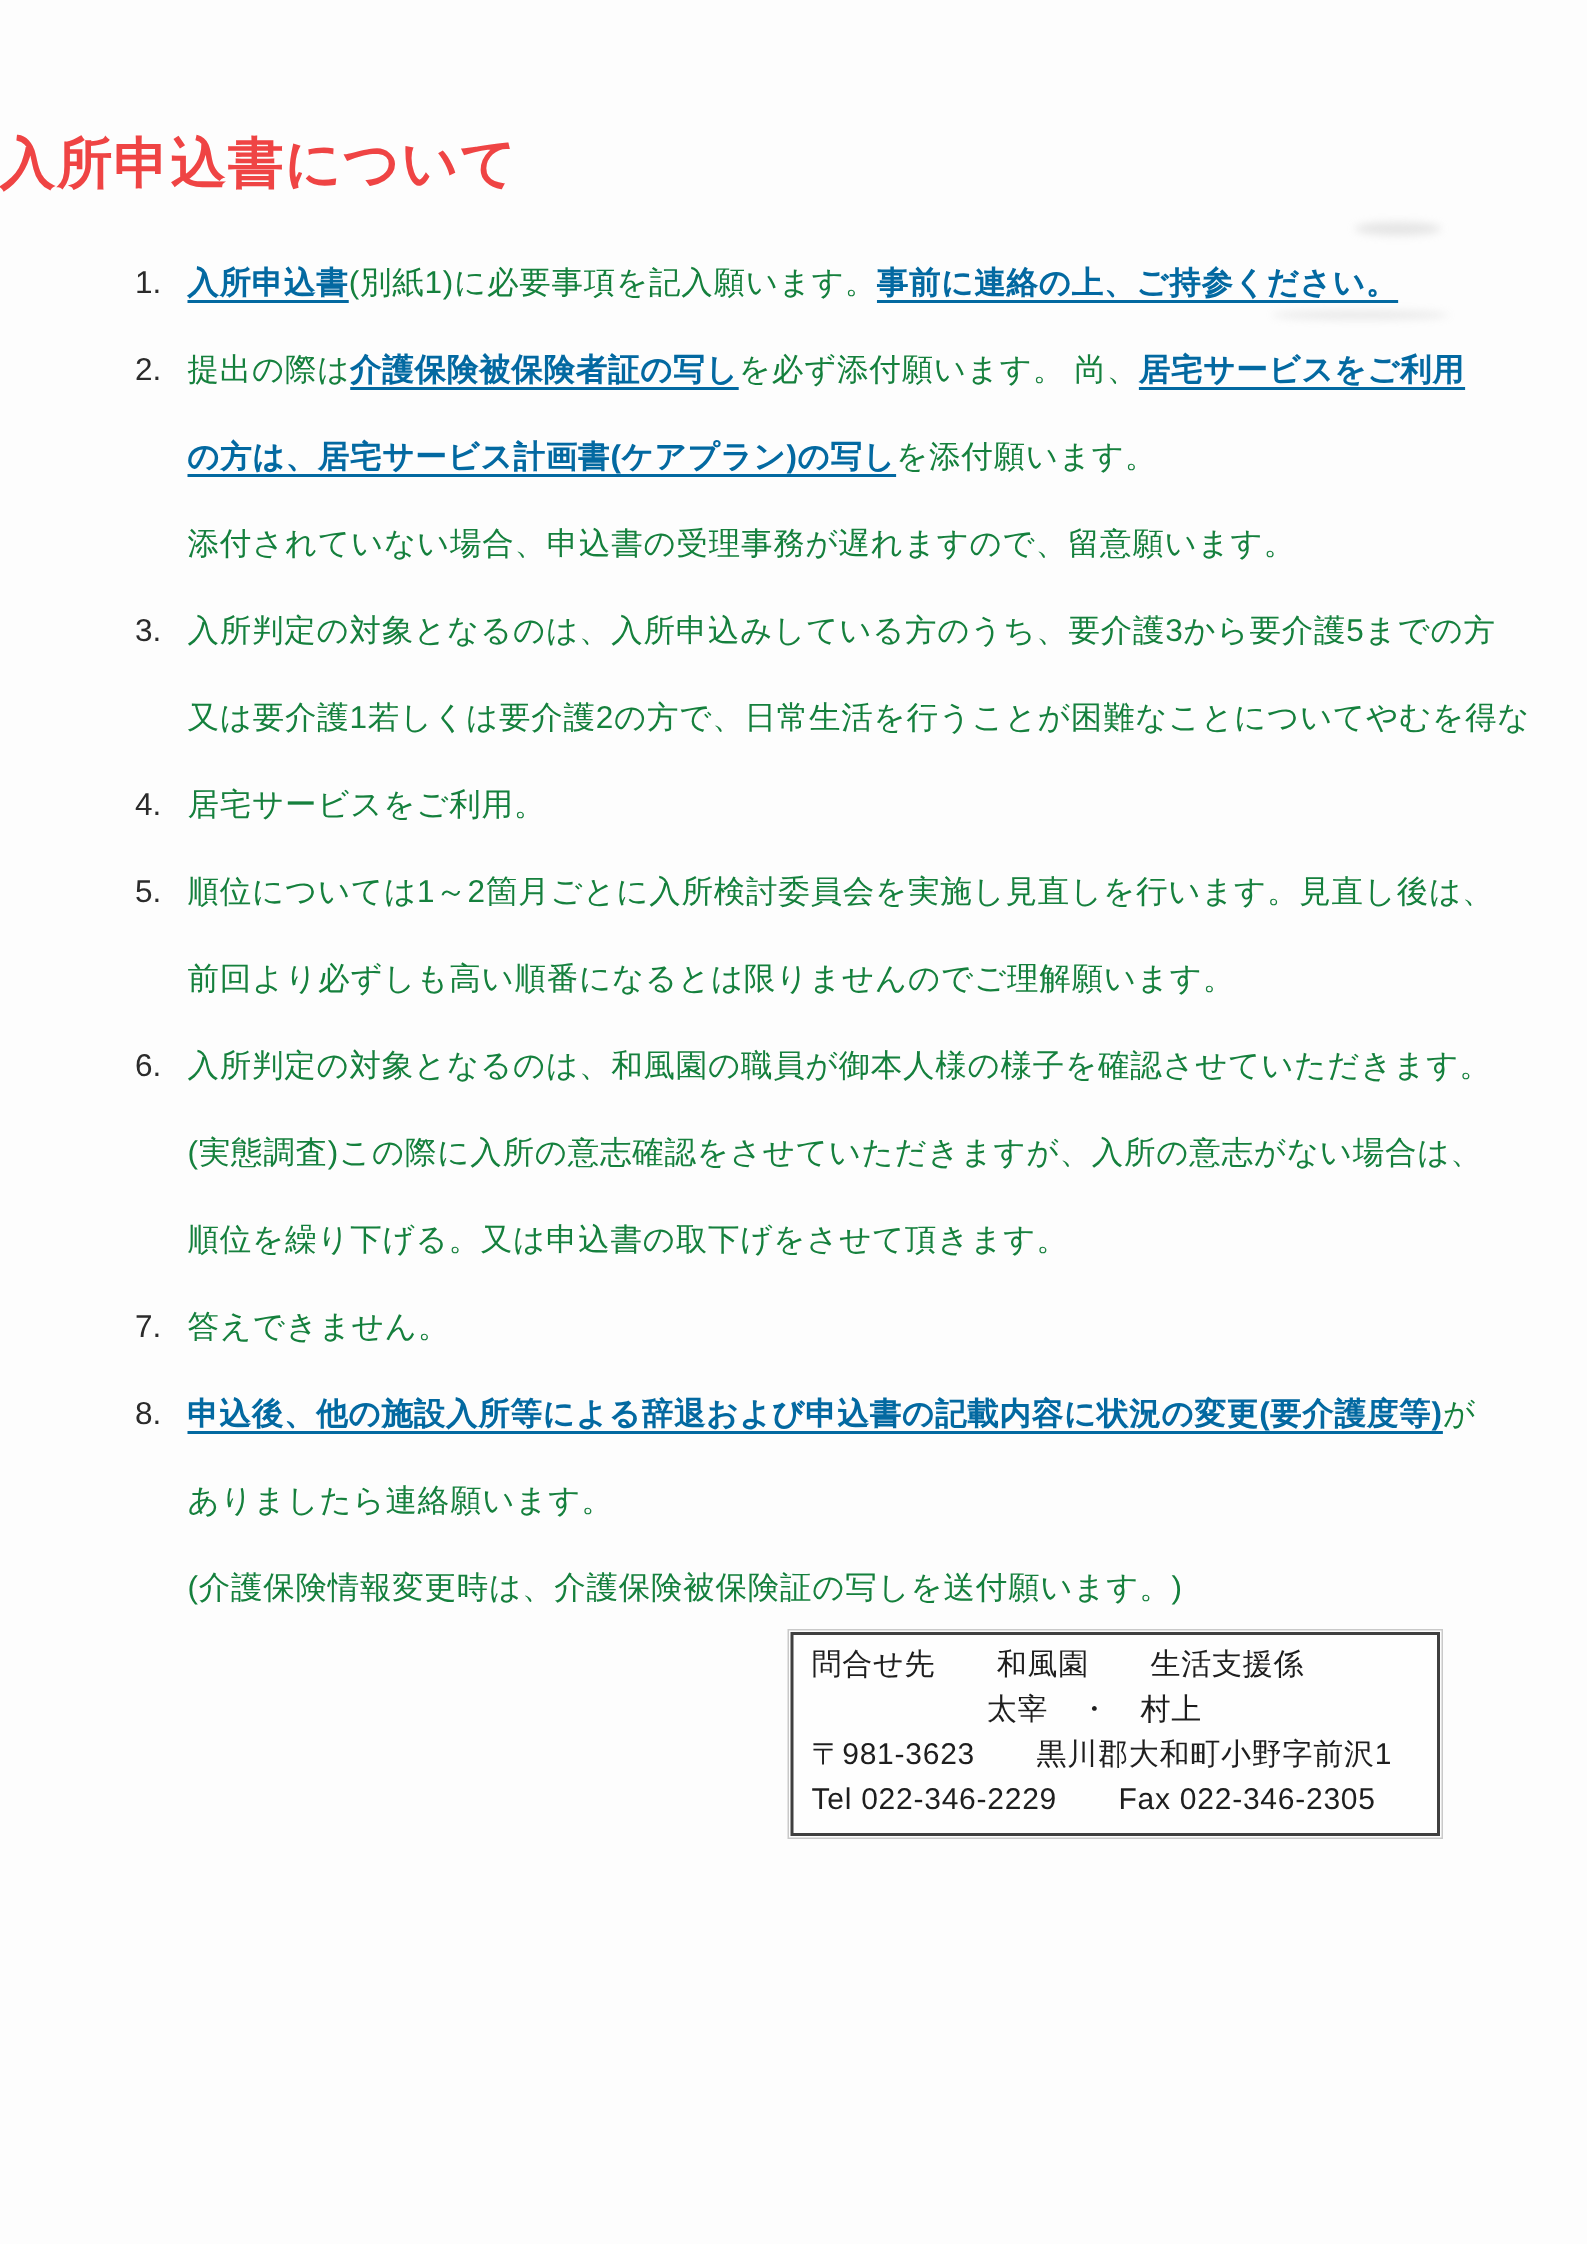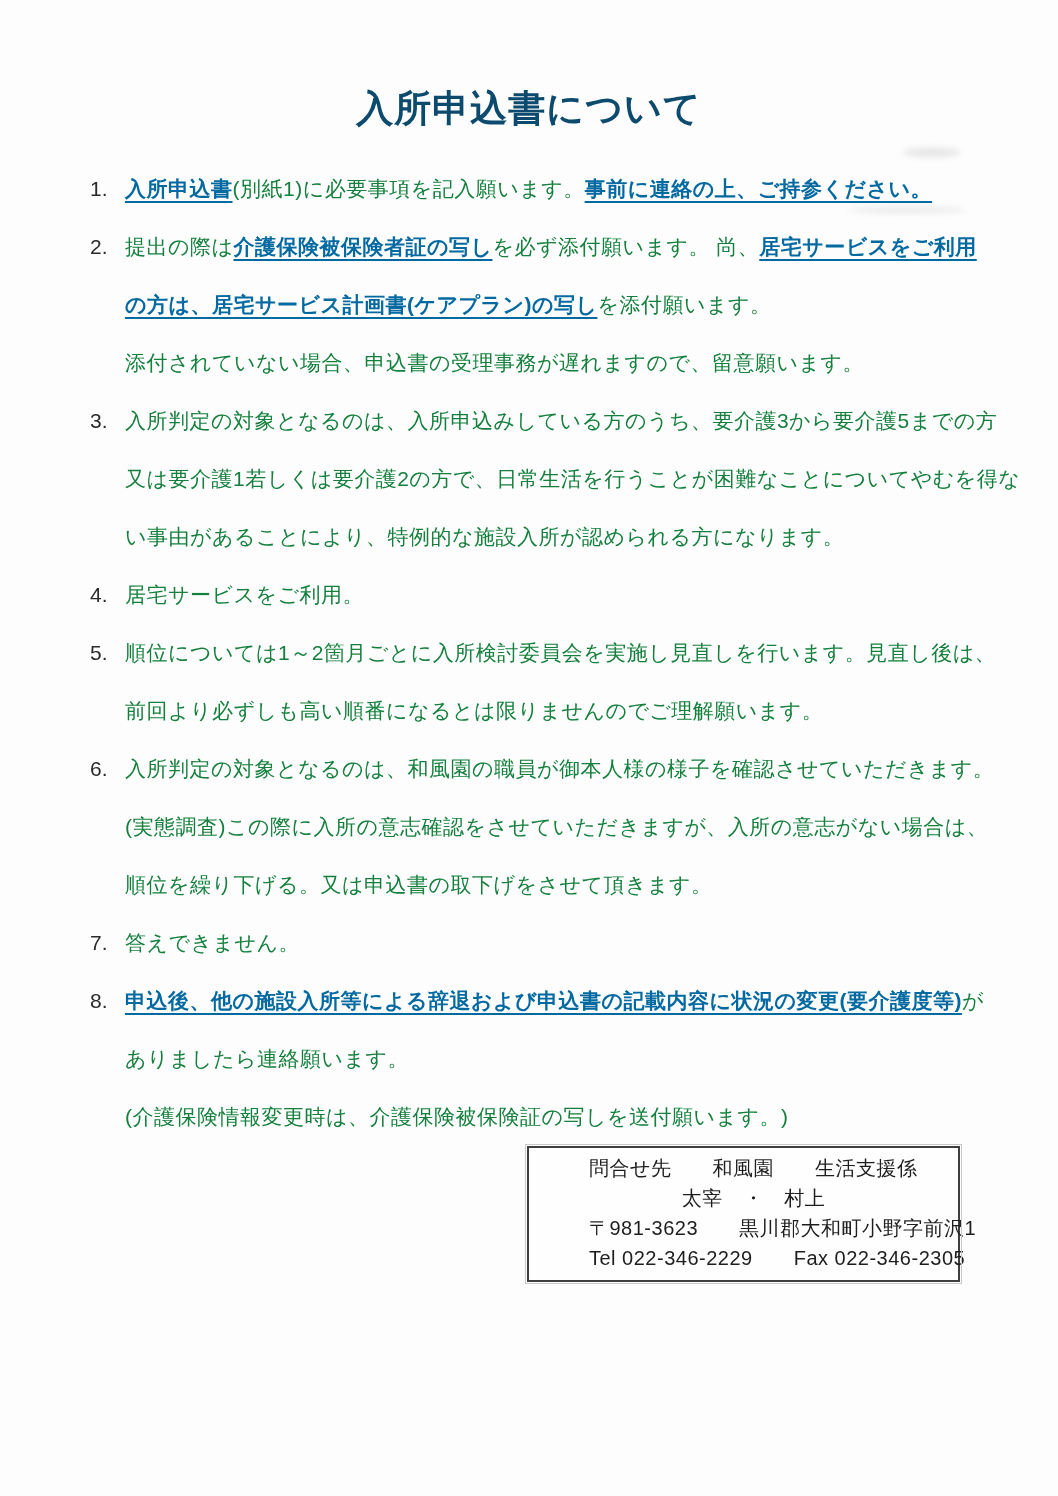--- a/index.html
+++ b/index.html
@@ -15,26 +15,25 @@
     overflow: hidden;
     position: relative;
   }
   .page {
     padding: 88px 0 0 60px;
     position: relative;
   }
   .doc-title {
     width: 1058px;
     margin-left: -60px;
-    text-align: center;
     font-size: 37px;
     font-weight: 600;
     letter-spacing: 1px;
     line-height: 42px;
-    color: #0c4a6e;
+    color: #ef4444;
     margin-bottom: 46px;
     white-space: pre;
   }
   .items {
     font-size: 21px;
   }
   .item {
     position: relative;
     padding-left: 65px;
   }
@@ -75,21 +74,20 @@
     outline-offset: 1px;
     padding: 5px 12px 7px 12px;
     font-size: 20px;
     color: #1e1e1e;
     background: #fefefe;
   }
   .contact-line {
     line-height: 30px;
     white-space: pre;
     letter-spacing: 0.5px;
-    margin-left: 48px;
   }
   .contact-line.names {
     text-align: center;
     padding-right: 28px;
   }
   .scan-artifact {
     position: absolute;
     background: #b9b9b9;
     border-radius: 50%;
     filter: blur(3px);
@@ -124,21 +122,20 @@
       <div class="item item-2">
         <span class="num">2.</span>
         <div class="line"><span class="seg">提出の際は</span><span class="seg emph">介護保険被保険者証の写し</span><span class="seg">を必ず添付願います。 尚、</span><span class="seg emph">居宅サービスをご利用</span></div>
         <div class="line"><span class="seg emph">の方は、居宅サービス計画書(ケアプラン)の写し</span><span class="seg">を添付願います。</span></div>
         <div class="line"><span class="seg">添付されていない場合、申込書の受理事務が遅れますので、留意願います。</span></div>
       </div>
       <div class="item item-3">
         <span class="num">3.</span>
         <div class="line"><span class="seg">入所判定の対象となるのは、入所申込みしている方のうち、要介護3から要介護5までの方</span></div>
         <div class="line"><span class="seg">又は要介護1若しくは要介護2の方で、日常生活を行うことが困難なことについてやむを得な</span></div>
-        <div class="line"><span class="seg">い事由があることにより、特例的な施設入所が認められる方になります。</span></div>
       </div>
       <div class="item item-4">
         <span class="num">4.</span>
         <div class="line"><span class="seg">居宅サービスをご利用。</span></div>
       </div>
       <div class="item item-5">
         <span class="num">5.</span>
         <div class="line"><span class="seg">順位については1～2箇月ごとに入所検討委員会を実施し見直しを行います。見直し後は、</span></div>
         <div class="line"><span class="seg">前回より必ずしも高い順番になるとは限りませんのでご理解願います。</span></div>
       </div>

